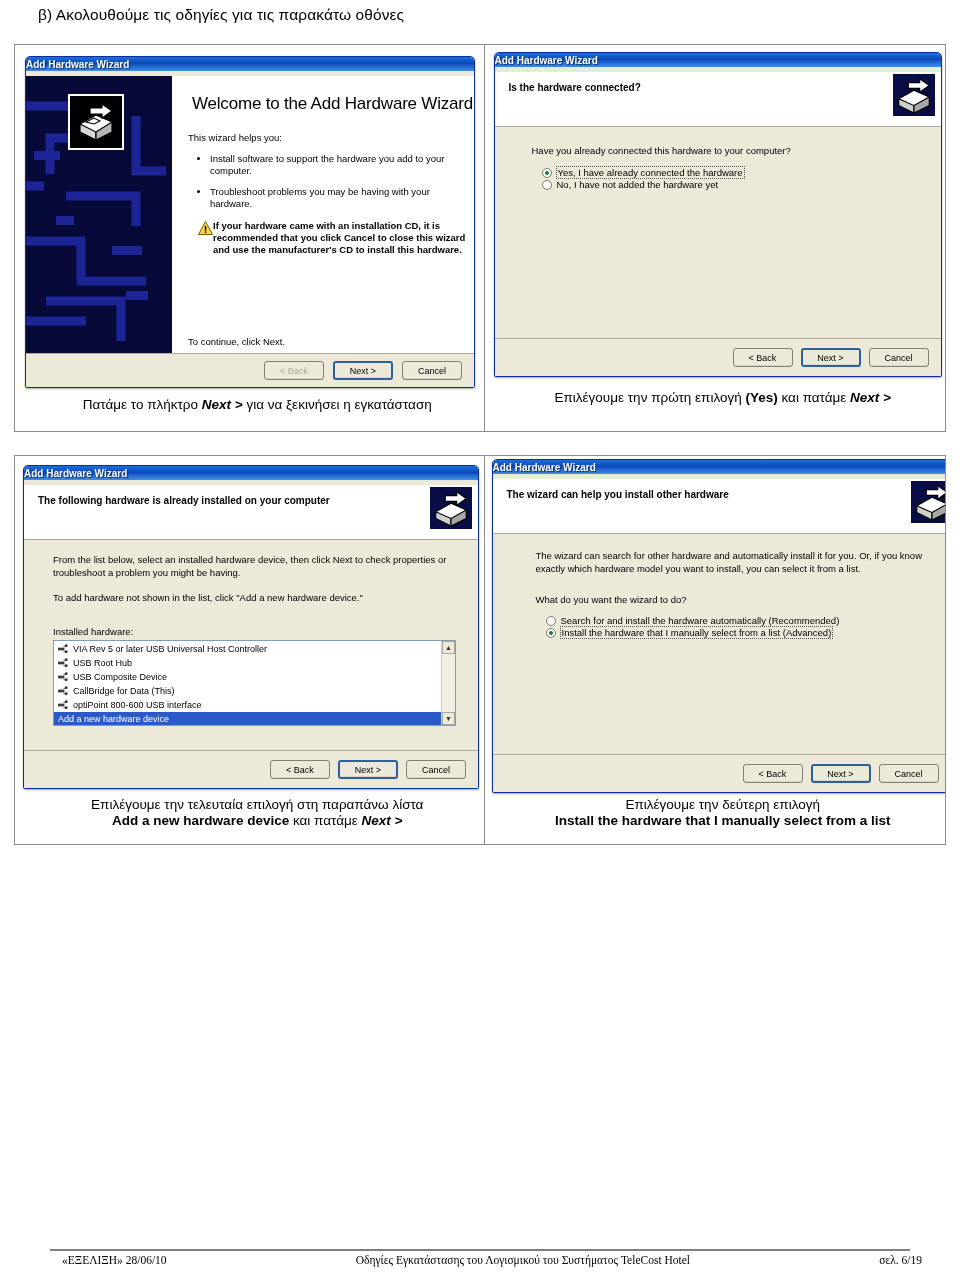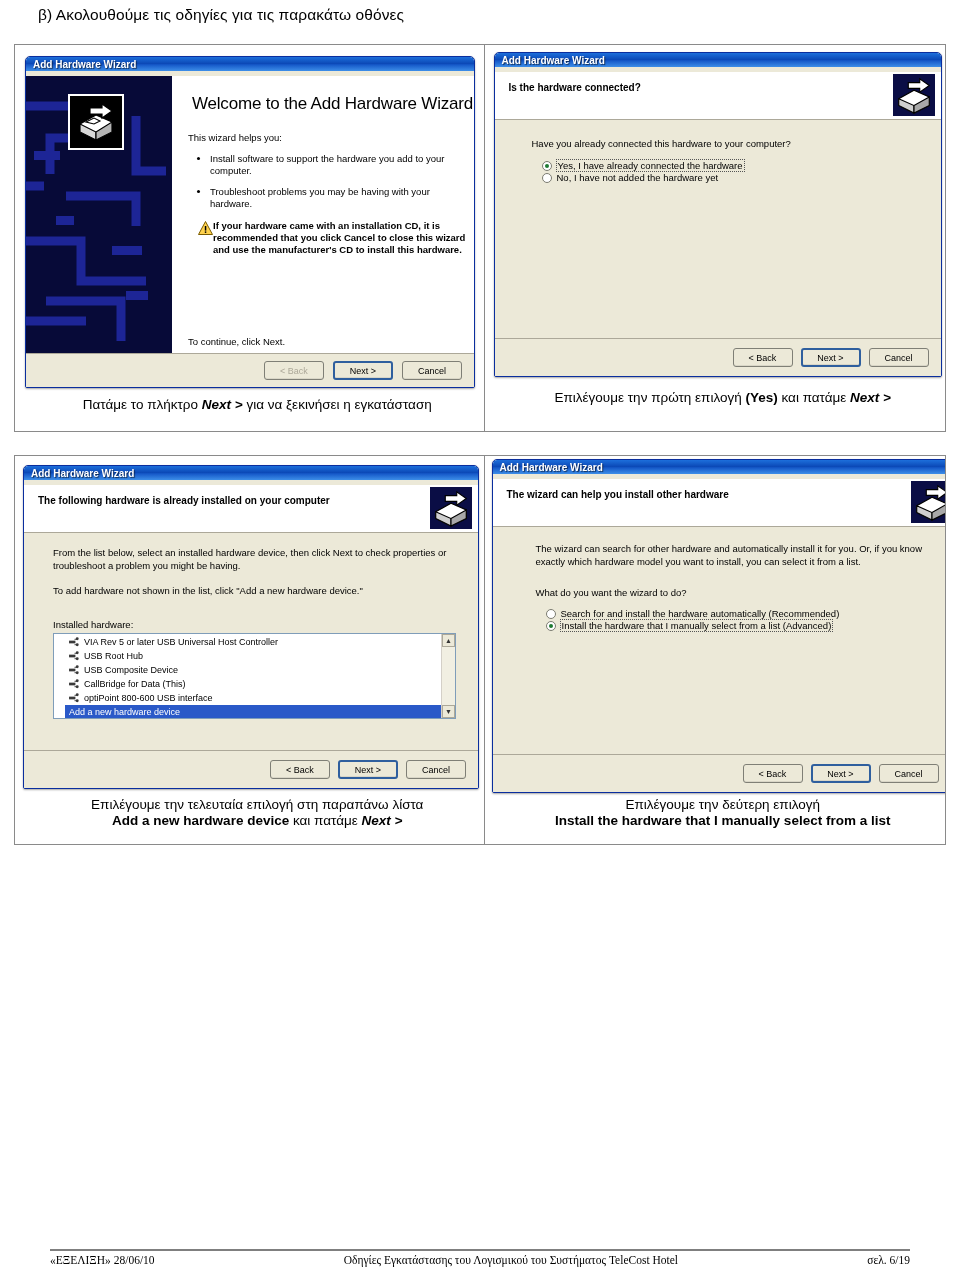--- a/index.html
+++ b/index.html
@@ -57,21 +57,20 @@
     border-radius:5px 5px 2px 2px;
     box-shadow:0 1px 2px rgba(0,0,0,.35);
     font-size:9px;
     overflow:hidden;
   }
   .xp-titlebar{
     height:14px;
     background:linear-gradient(to bottom,#1d6fdb 0%,#0b48b6 48%,#1558c8 55%,#3d8ee8 100%);
     border-radius:4px 4px 0 0;
     display:flex; align-items:center;
-    padding-left:7px;
     position:relative;
     text-align:center;
   }
   .xp-titlebar .ttl{
     color:#fff;
     font-size:10px;
     font-weight:bold;
     text-shadow:1px 1px 1px rgba(0,0,0,.6);
     white-space:nowrap;
   }
@@ -128,21 +127,21 @@
   }
   .warnbox .txt{ font-size:9.5px; font-weight:bold; line-height:1.3; }
   .continue{
     position:absolute; left:16px; bottom:6px; font-size:9.5px;
   }
 
   
   .xp-header{
     background:#fff;
     border-bottom:1px solid #aca899;
-    height:48px;
+    height:55px;
     display:flex; align-items:flex-start;
     padding:10px 0 0 14px;
     position:relative;
     flex:none;
   }
   .xp-header .h{
     font-size:10px; font-weight:bold;
   }
   .xp-header .hdr-icon{
     position:absolute; right:6px; top:2px;
@@ -200,21 +199,21 @@
   .radio-label.focus{ outline:1px dotted #555; padding:0 1px; }
 
   .listlabel{ font-size:9.5px; margin:0 0 3px 0; }
   .listbox{
     border:1px solid #7f9db9;
     background:#fff;
     height:86px;
     display:flex;
     position:relative;
   }
-  .listitems{ flex:1; padding:1px 0 0 13px; overflow:hidden; }
+  .listitems{ flex:1; padding:1px 0 0 2px; overflow:hidden; }
   .litem{
     display:flex; align-items:center; gap:4px;
     font-size:9px; height:14px; padding-left:2px;
     white-space:nowrap;
   }
   .litem.sel{ background:#2a59c8; color:#fff; }
   .scrollbar{
     width:14px; background:#f1efe2;
     border-left:1px solid #d4d0c8;
     display:flex; flex-direction:column; justify-content:space-between;
@@ -225,21 +224,21 @@
     font-size:7px; color:#333;
   }
   .usb-ico{ width:11px; height:10px; flex:none; }
 
   
   .footer-rule{
     position:absolute; left:50px; top:1249px; width:860px;
     height:2px; background:#7f7f7f;
   }
   .footer{
-    position:absolute; left:50px; top:1254px; width:860px;
+    position:absolute; left:62px; top:1254px; width:860px;
     display:flex; justify-content:space-between; align-items:baseline;
     font-size:11.5px;
     font-family:"Liberation Serif", serif;
   }
   .footer .mid{ flex:1; text-align:center; margin:0 14px; }
 </style>
 </head>
 <body>
 
 <div class="page-heading">β) Ακολουθούμε τις οδηγίες για τις παρακάτω οθόνες</div>

